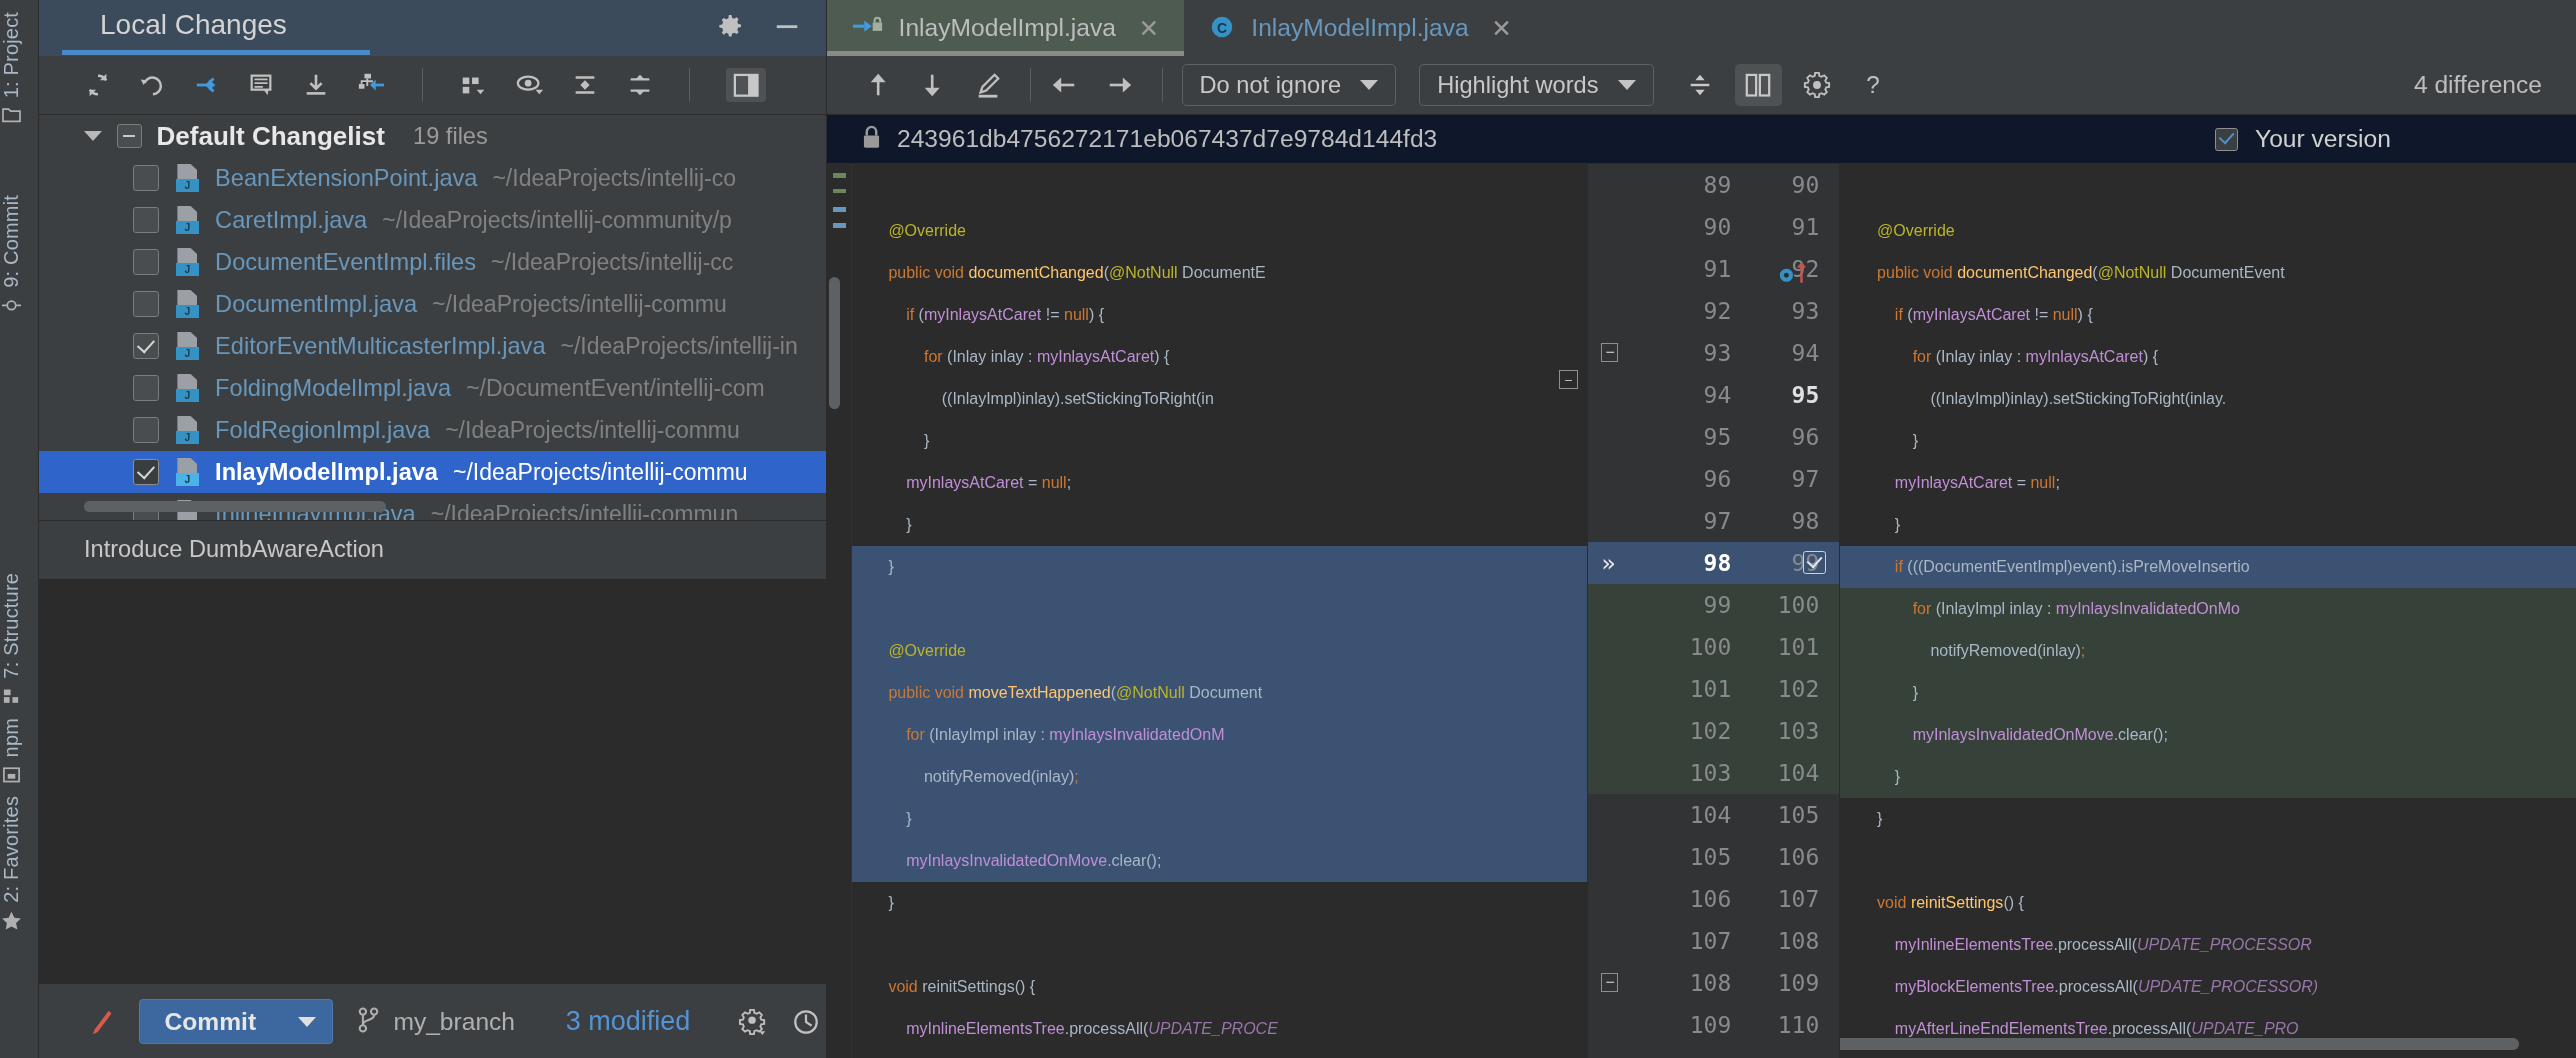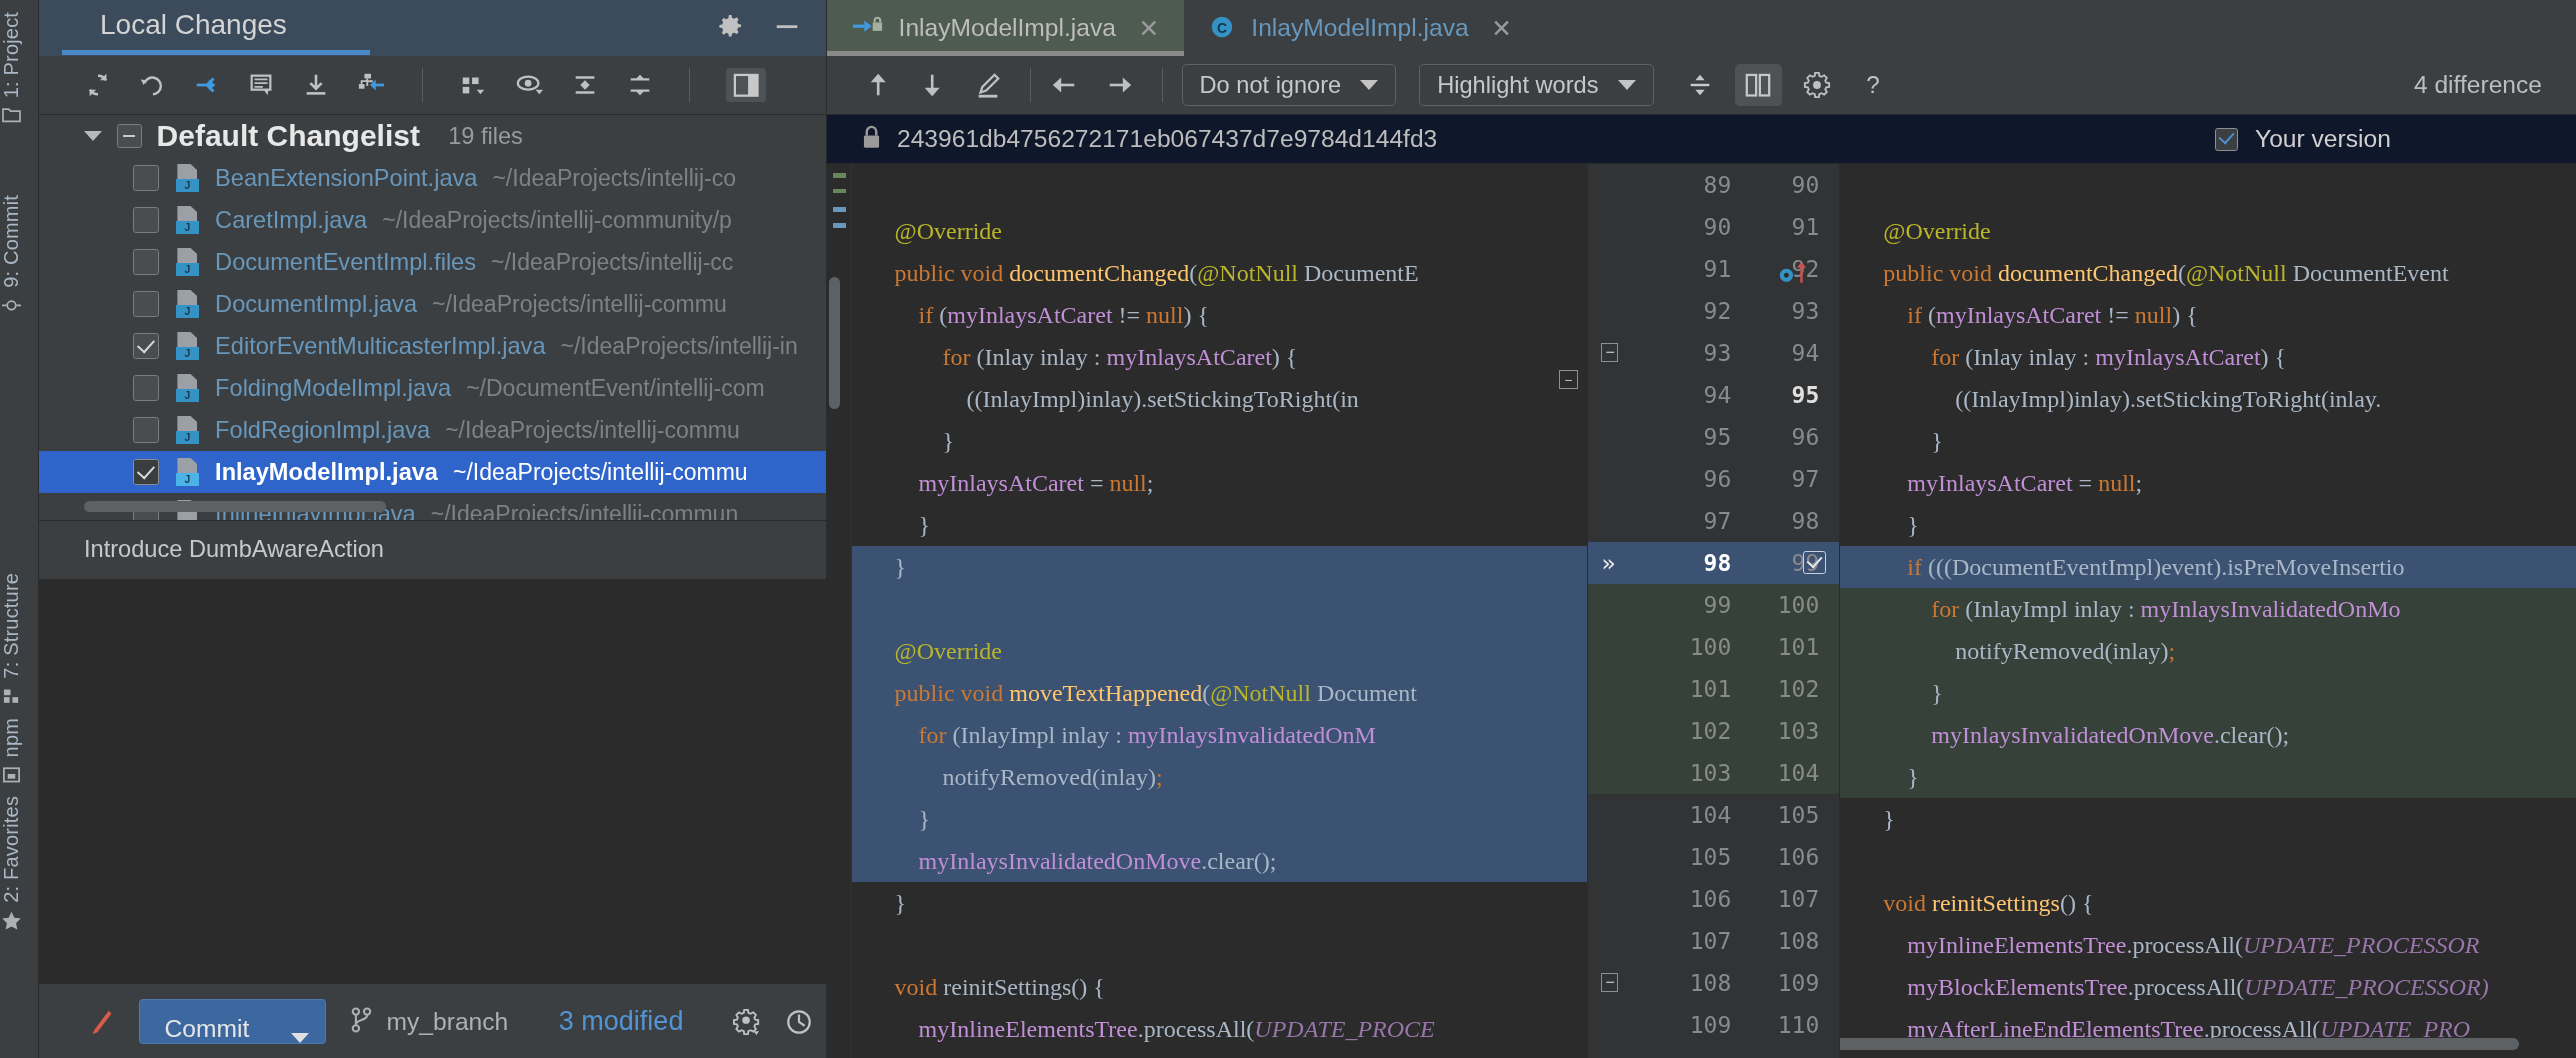--- a/index.html
+++ b/index.html
@@ -76,21 +76,21 @@
   .tri {
     width: 0; height: 0;
     border-left: 9.4px solid transparent; border-right: 9.4px solid transparent;
     border-top: 10.4px solid #b8b8b8;
   }
   .cl-box {
     width: 24.6px; height: 24.6px; border: 1.9px solid #7a7d7e; border-radius: 2.8px;
     display: flex; align-items: center; justify-content: center; background: #4a4d4f;
   }
   .cl-box .dash { width: 12.3px; height: 2.8px; background: #c9c9c9; }
-  .cl-name { color: #e8e8e8; font-size: 30px; font-weight: bold; }
+  .cl-name { color: #e8e8e8; font-size: 26px; font-weight: bold; }
   .cl-count { color: #9a9a9a; font-size: 23.6px; margin-left: 13.2px; }
 
   .row.file { padding-left: 94px; }
   .cb {
     width: 25.5px; height: 25.5px; border: 1.9px solid #7a7d7e; border-radius: 2.8px;
     background: #4a4d4f; position: relative; flex: 0 0 25.5px; cursor: pointer;
   }
   .cb.on::after {
     content:""; position: absolute; left: 6.6px; top: 1.9px;
     width: 7.6px; height: 14px; border: solid #d7d7d7;
@@ -132,23 +132,23 @@
   }
   .lc-msg span { color: #c8c8c8; font-size: 23.6px; }
   .lc-fill { flex: 1; background: #2b2b2b; }
 
   .lc-bottom {
     height: 76px; background: #3c3f41;
     display: flex; align-items: center; gap: 24.6px; padding-left: 49px;
     border-top: 0.9px solid #2b2b2b;
   }
   .commit-btn {
-    display: flex; align-items: flex-end; height: 45px;
+    display: flex; align-items: center; height: 45px;
     background: #3c689f; border: 0.9px solid #4c79b0; border-radius: 3.8px;
-    overflow: hidden; cursor: pointer;
+    overflow: hidden; cursor: pointer; font-weight: bold;
   }
   .commit-btn .lbl {
     display: flex; align-items: center; padding: 0 24.6px;
     color: #e6e6e6; font-size: 24.6px;
   }
   .commit-btn .sep { width: 0.9px; background: #5b82b5; }
   .commit-btn .arr { display: flex; align-items: center; padding: 0 16px; }
   .branch { display: flex; align-items: center; gap: 13.2px; }
   .branch-name { color: #b0b0b0; font-size: 24.6px; }
   .modified { color: #5394d4; font-size: 27px; margin-left: 26px; }
@@ -221,22 +221,22 @@
   .markbar { width: 24.6px; background: #2b2b2b; position: relative; flex: 0 0 24.6px; border-right: 0.9px solid #313335; }
   .markbar .m { position: absolute; left: 5.7px; width: 13.2px; height: 4.7px; }
 
   .codepane { position: relative; overflow: hidden; background: #2b2b2b; }
   .codepane.left { flex: 1 1 0; min-width: 0; }
   .codepane.right { flex: 1 1 0; min-width: 0; }
 
   .codeinner { position: absolute; inset: 0; padding-top: 3.8px; }
   .cline {
     height: 42px; line-height: 42px;
-    font-family: Liberation Serif, serif;
-    font-size: 24px; white-space: pre; color: #a9b7c6;
+    font-family: Liberation Sans, sans-serif;
+    font-size: 16px; white-space: pre; color: #a9b7c6;
     padding-left: 19px;
   }
   .cline.hl { background: #3b5272; }
   .cline.addrow { background: #36413a; }
 
   .k  { color: #cc7832; }          
   .an { color: #bbb529; }          
   .m  { color: #ffc66d; }          
   .f  { color: #c18fd6; }          
   .cst{ color: #9876aa; font-style: italic; }

